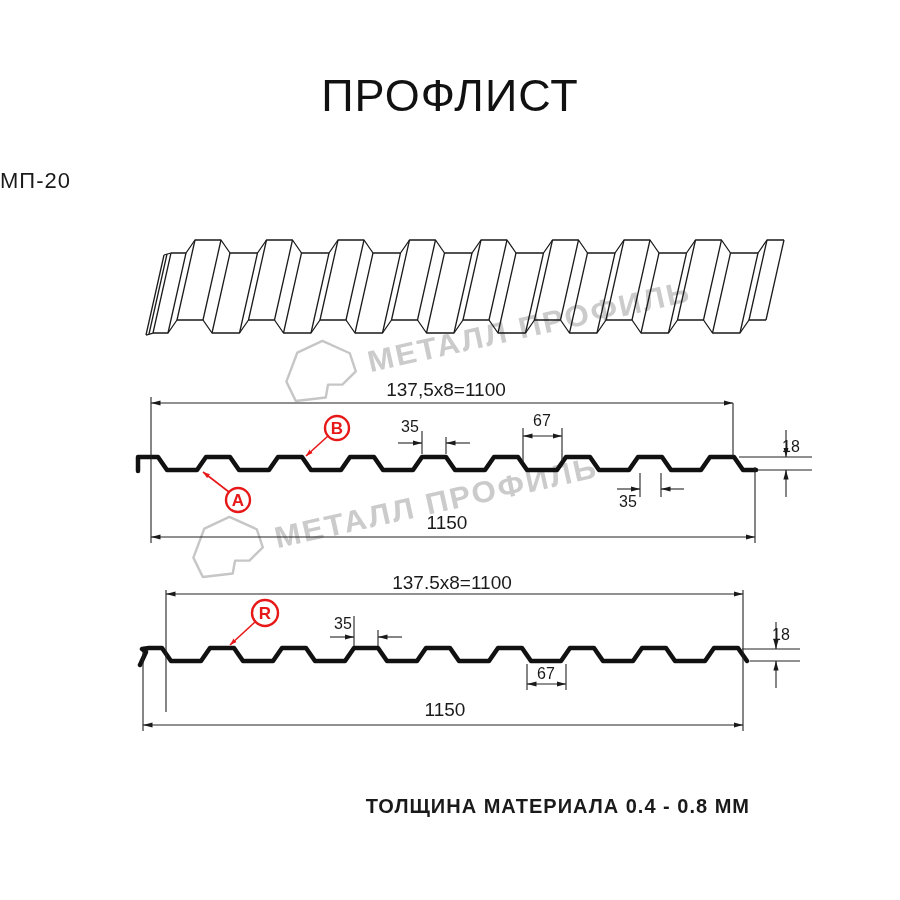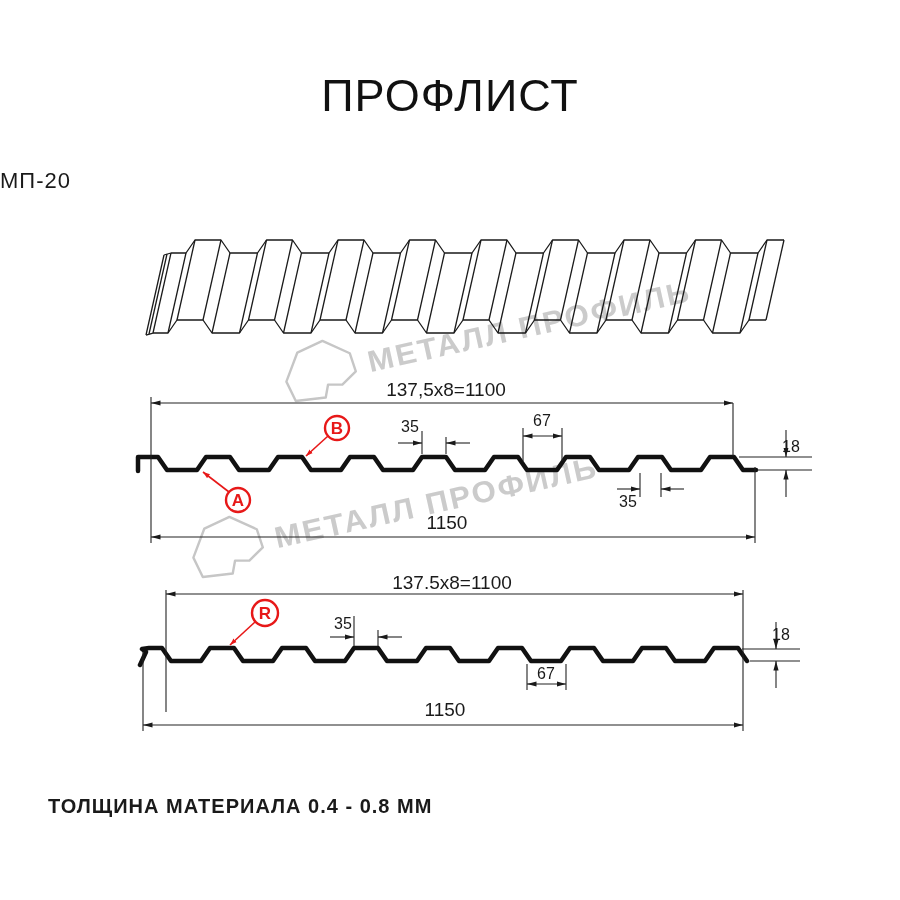--- a/index.html
+++ b/index.html
@@ -1,22 +1,22 @@
 <!DOCTYPE html>
 <html><head>
 <meta charset="utf-8">
 <style>
   html,body{margin:0;padding:0;background:#fff;width:900px;height:900px;overflow:hidden;}
   .page{position:relative;width:900px;height:900px;background:#fff;font-family:"Liberation Sans",sans-serif;}
   .title{position:absolute;left:0;top:70px;width:900px;text-align:center;
          font-size:45px;font-weight:400;letter-spacing:1px;color:#111;}
   .subtitle{position:absolute;left:0;top:133px;width:900px;text-align:left;
          font-size:22px;font-weight:400;letter-spacing:1px;color:#1a1a1a;margin-top:35px;}
-  .footer{position:absolute;left:0;top:795px;width:750px;text-align:left;
-         font-size:20px;font-weight:600;letter-spacing:1px;color:#1a1a1a;margin-left:48px;}
+  .footer{position:absolute;left:0;top:795px;width:750px;text-align:right;
+         font-size:20px;font-weight:600;letter-spacing:1px;color:#1a1a1a;}
   svg.draw{position:absolute;left:0;top:0;}
   .thin{stroke:#222;stroke-width:1.1;fill:none;}
   .thick{stroke:#111;stroke-width:4.5;fill:none;stroke-linejoin:round;stroke-linecap:round;}
   .iso{stroke:#1a1a1a;stroke-width:1.3;fill:none;stroke-linejoin:round;}
   .redline{stroke:#e71818;stroke-width:1.6;fill:none;}
   .redc{stroke:#e71818;stroke-width:2.4;fill:#fff;}
   .rlab{font:bold 17px "Liberation Sans",sans-serif;fill:#e71818;text-anchor:middle;}
   .dim{font:16px "Liberation Sans",sans-serif;fill:#1a1a1a;text-anchor:middle;}
   .dimL{font:19px "Liberation Sans",sans-serif;fill:#1a1a1a;text-anchor:middle;}
   .wmt{font:bold 30px "Liberation Sans",sans-serif;fill:#cbcbcb;letter-spacing:2px;}

